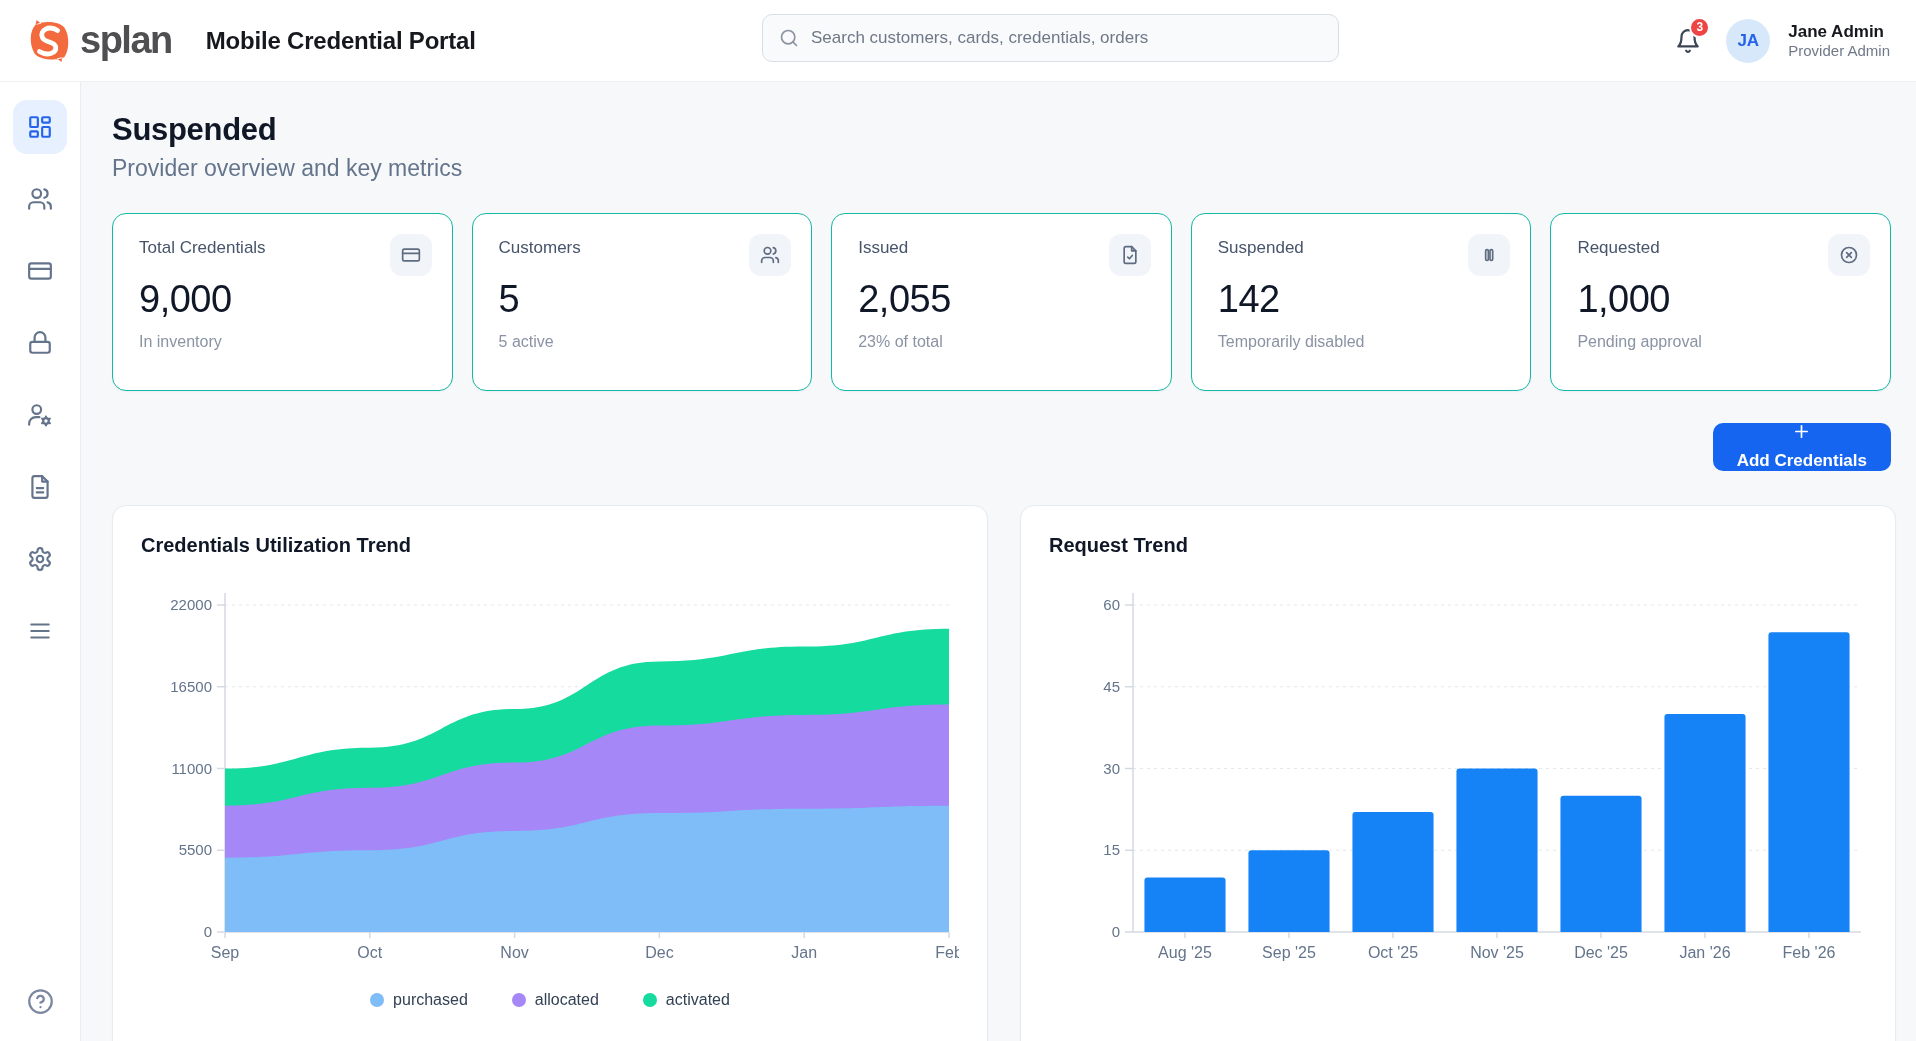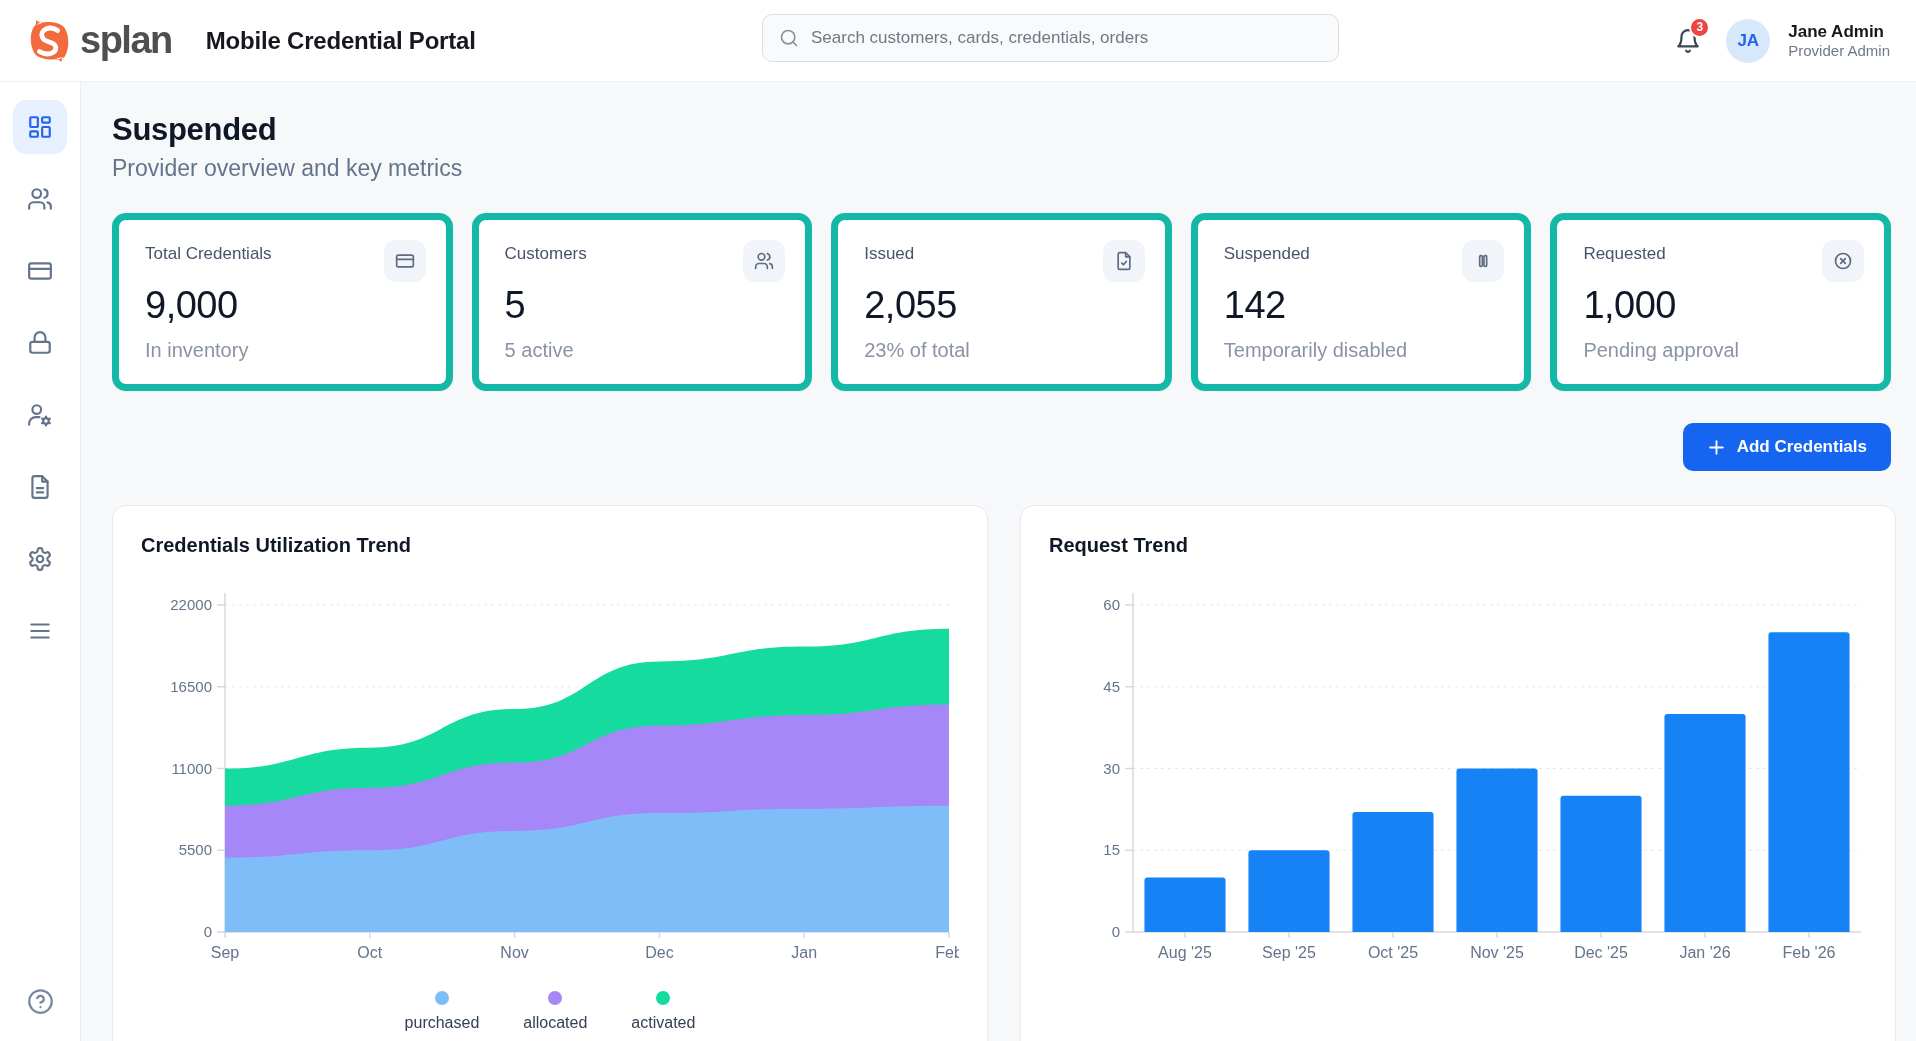--- a/index.html
+++ b/index.html
@@ -48,43 +48,43 @@
     width:44px; height:44px; border:none; background:transparent; color:#7c88a1;
     cursor:pointer; display:flex; align-items:center; justify-content:center; }
 
   
   .main { position:absolute; top:82px; left:81px; right:0; bottom:0;
     padding:30px 25px 0 31px; }
   .page-title { font-size:31px; font-weight:700; color:#101828; letter-spacing:-0.3px; }
   .page-subtitle { font-size:23px; color:#64748b; margin-top:7px; }
 
   .stats-row { display:flex; gap:19px; margin-top:31px; }
-  .stat-card { flex:1; height:178px; background:#fff; border:7px solid #14b8a6;
+  .stat-card { flex:1; height:178px; background:#fff; border:1px solid #14b8a6;
     border-radius:14px; box-shadow:0 1px 2px rgba(16,24,40,.04); padding:24px 26px;
     position:relative; }
   .stat-label { font-size:17px; color:#47546b; font-weight:400; }
   .stat-icon { position:absolute; top:20px; right:20px; width:42px; height:42px;
     border-radius:12px; background:#f1f4f8; color:#5e6b80;
     display:flex; align-items:center; justify-content:center; }
   .stat-value { font-size:38px; font-weight:400; color:#101828; margin-top:20px; letter-spacing:-0.5px; }
-  .stat-sub { font-size:20px; color:#8a93a4; margin-top:12px; }
+  .stat-sub { font-size:16px; color:#8a93a4; margin-top:12px; }
 
   .action-row { display:flex; justify-content:flex-end; margin-top:32px; }
   .add-btn { height:48px; padding:0 24px; border:none; border-radius:10px; color:#fff;
     font-size:17px; font-weight:600; display:flex; align-items:center; gap:11px;
-    cursor:pointer; font-family:"Liberation Sans", sans-serif; }
+    cursor:pointer; font-family:"Liberation Sans", sans-serif;flex-direction:column; }
 
   .charts-row { display:flex; gap:32px; margin-top:34px; }
   .chart-card { flex:1; height:580px; background:#fff; border:1px solid #e7ebf0;
     border-radius:14px; box-shadow:0 1px 2px rgba(16,24,40,.04); padding:28px; }
   .chart-title { font-size:20px; font-weight:700; color:#101828; }
   .chart-svg { display:block; margin-top:4px; }
 
   .legend { display:flex; justify-content:center; gap:44px; margin-top:28px; }
-  .legend-item { display:flex; align-items:center; gap:9px;flex-direction:column; }
+  .legend-item { display:flex; align-items:center; gap:9px; }
   .legend-dot { width:14px; height:14px; border-radius:50%; }
   .legend-label { font-size:16px; color:#334155; }
 
   text { font-family:"Liberation Sans", sans-serif; }
 </style>
 </head>
 <body>
 
 <header class="header">
   <div class="brand">

